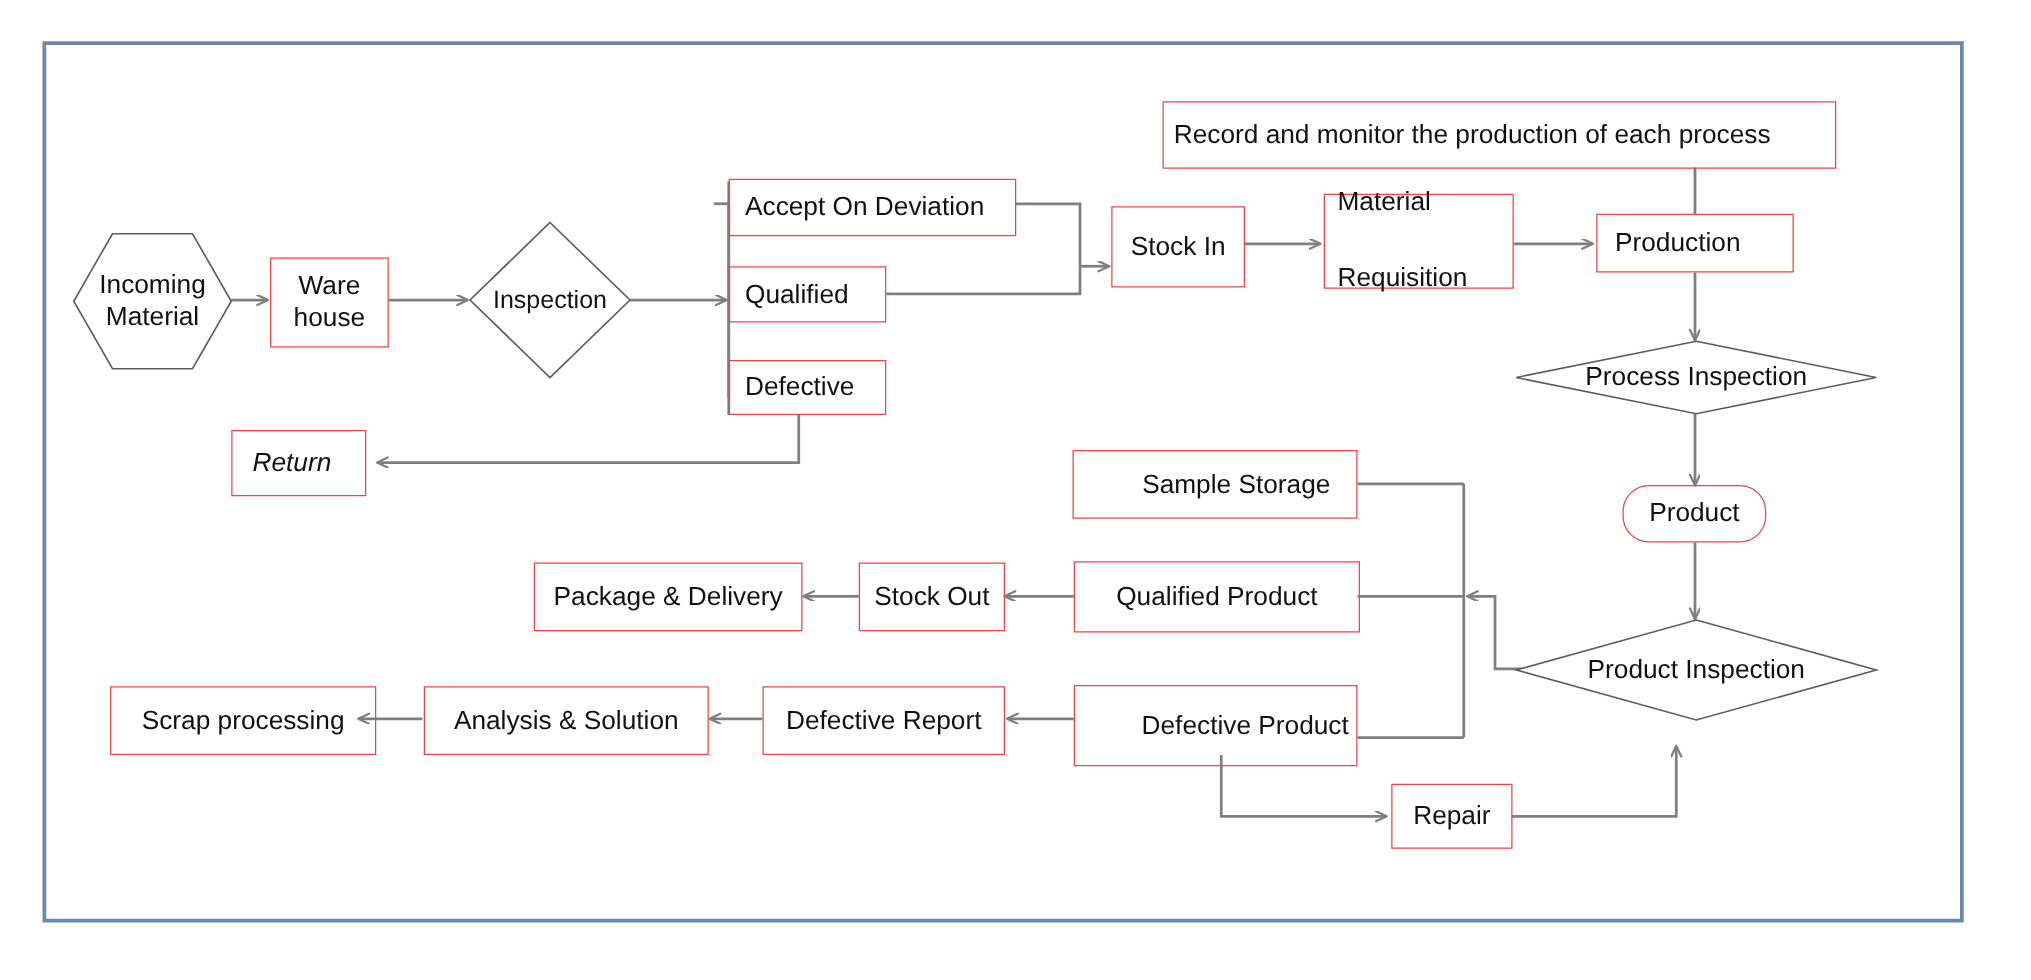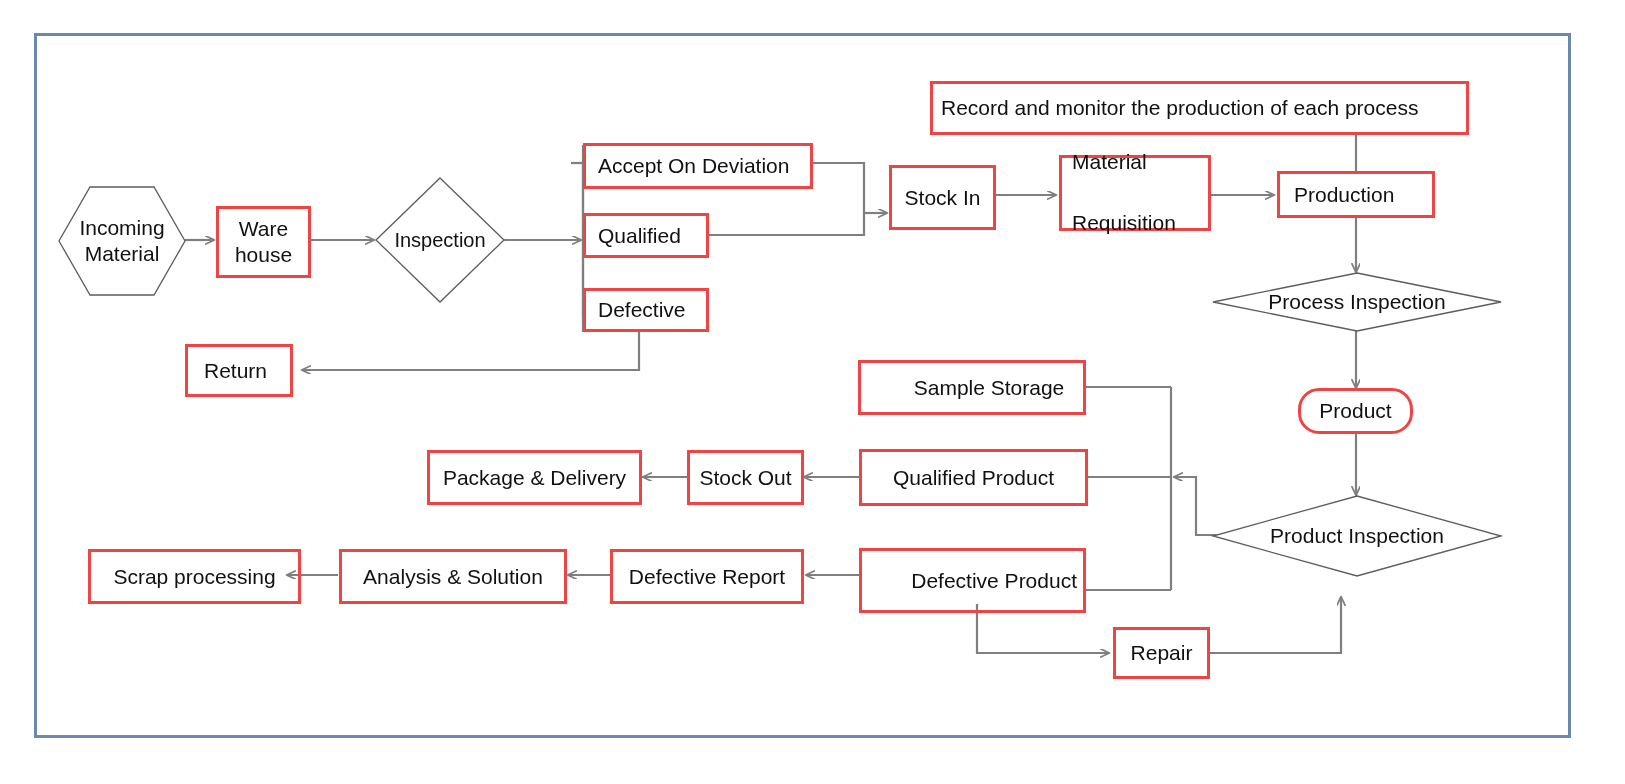--- a/index.html
+++ b/index.html
@@ -2,21 +2,21 @@
 <html><head>
 <meta charset="utf-8">
 <style>
   html,body{margin:0;padding:0;background:#ffffff;}
   body{font-family:"Liberation Sans","DejaVu Sans",sans-serif;}
   #stage{position:relative;width:1625px;height:784px;background:#ffffff;overflow:hidden;}
   #frame{position:absolute;left:34px;top:33px;width:1537px;height:705px;border:3px solid #6d88ad;box-sizing:border-box;background:#ffffff;}
   #svglayer{position:absolute;left:0;top:0;width:1625px;height:784px;pointer-events:none;}
   .node{position:absolute;box-sizing:border-box;display:flex;align-items:center;justify-content:center;
         color:#111111;font-size:21px;line-height:1.22;text-align:center;background:transparent;}
-  .rect{border:3px solid #ef4444;}
+  .rect{border:1px solid #ef4444;}
   .label{white-space:pre-line;padding:0 6px;}
   .lal{justify-content:flex-start;}
   .shapewrap{position:absolute;}
   .shapewrap svg{position:absolute;left:0;top:0;overflow:visible;}
   .shapetext{position:absolute;left:0;top:0;width:100%;height:100%;display:flex;align-items:center;
              justify-content:center;color:#111111;font-size:21px;line-height:1.22;text-align:center;white-space:pre-line;}
 </style>
 </head>
 <body>
 
@@ -142,21 +142,21 @@
   </div>
 
   <div class="node rect lal" style="left:583px;top:213px;width:126px;height:45px;">
     <span class="label" style="padding-left:12px;">Qualified</span>
   </div>
 
   <div class="node rect lal" style="left:583px;top:288px;width:126px;height:44px;">
     <span class="label" style="padding-left:12px;">Defective</span>
   </div>
 
-  <div class="node rect lal" style="left:185px;top:344px;width:108px;height:53px;">
+  <div class="node rect lal" style="left:185px;top:344px;width:108px;height:53px;font-style:italic;">
     <span class="label" style="padding-left:16px;">Return</span>
   </div>
 
   <div class="node rect" style="left:889px;top:165px;width:107px;height:65px;">
     <span class="label">Stock In</span>
   </div>
 
   <div class="node rect lal" style="left:1059px;top:155px;width:152px;height:76px;">
     <span class="label" style="padding-left:10px;line-height:1.45;text-align:left;">Material
 

